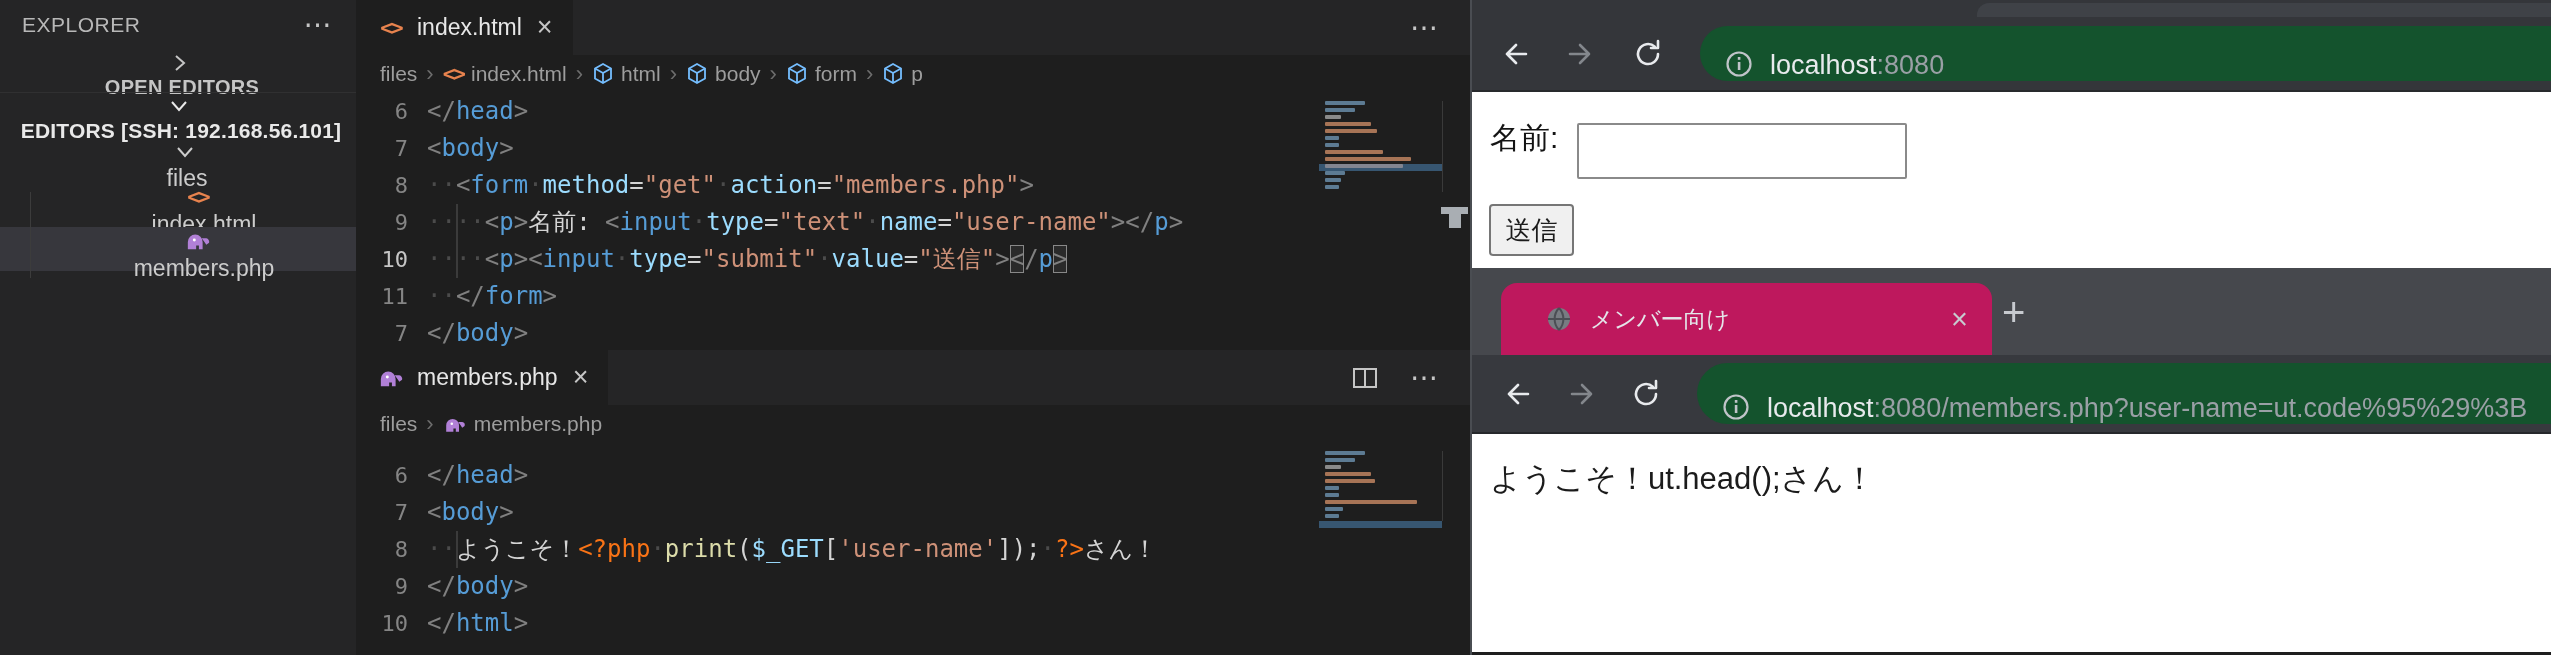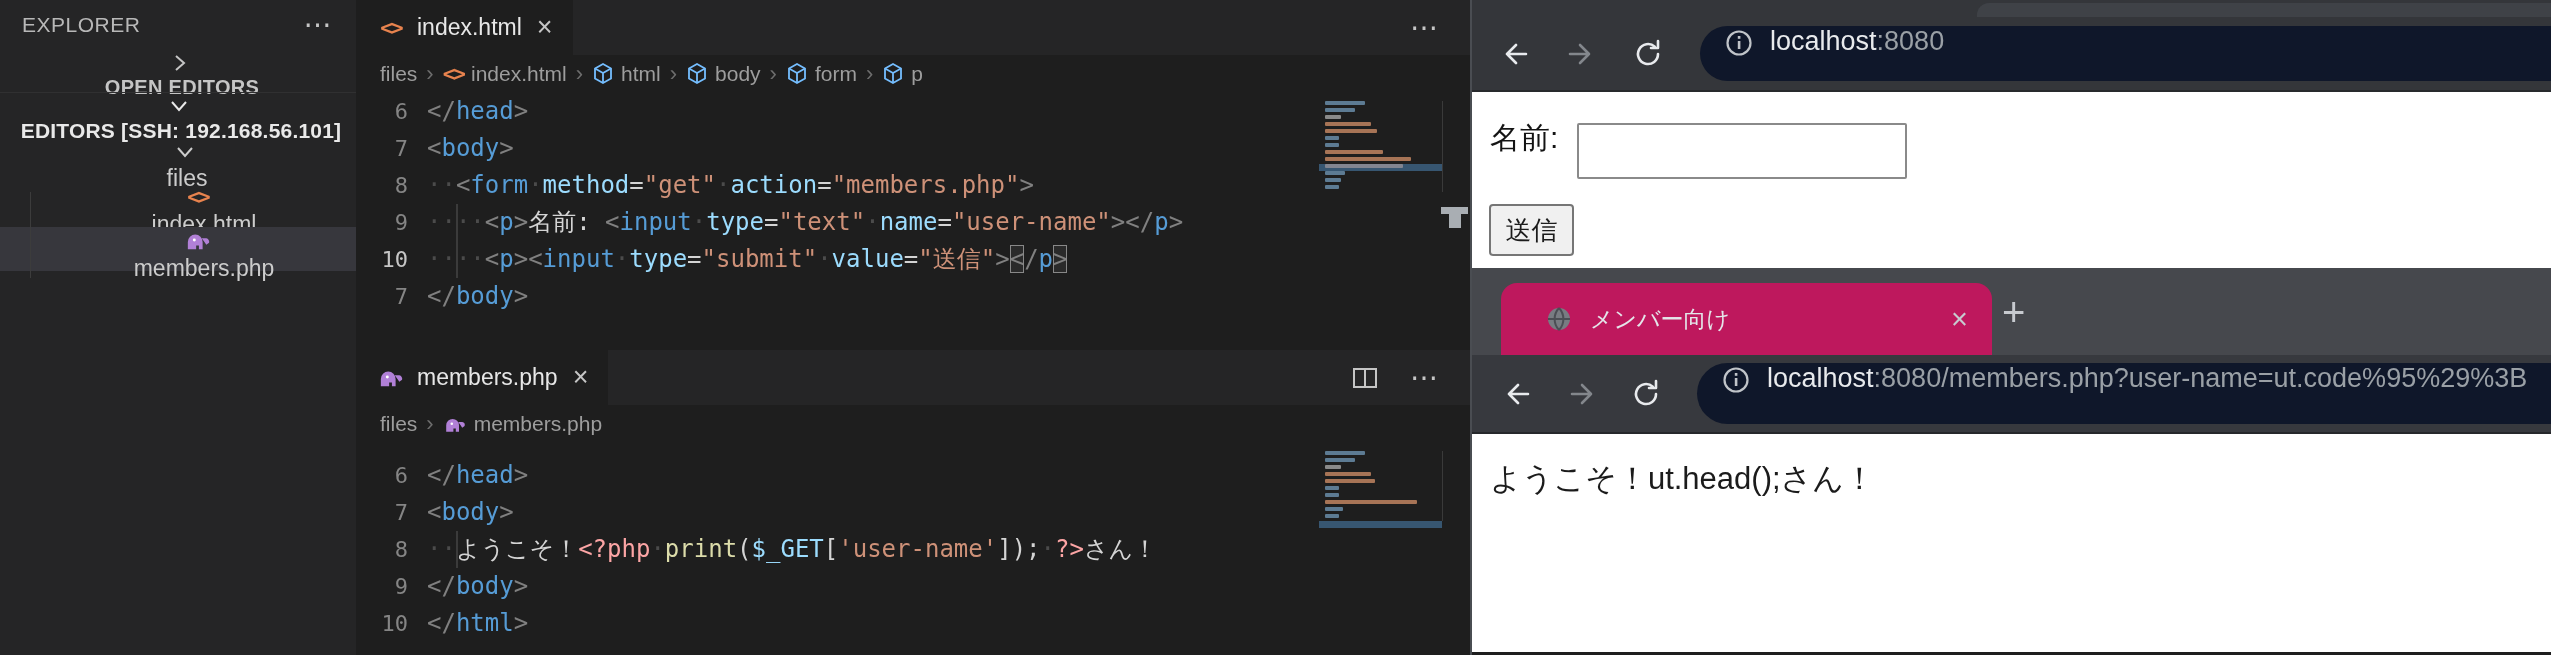--- a/index.html
+++ b/index.html
@@ -34,39 +34,39 @@
   .crumb{display:flex;align-items:center;gap:7px;}
   .crumb-sep{color:#6d6d6d;font-size:22px;}
   .code{position:relative;background:#1e1e1e;font-family:"DejaVu Sans Mono",monospace;font-size:24px;overflow:hidden;}
   #code1{height:257px;}
   #code2{height:212px;padding-top:14px;}
   .line{display:flex;height:37px;line-height:37px;white-space:pre;}
   .ln{width:52px;text-align:right;color:#858585;flex:none;font-size:22px;}
   .ln.active{color:#c6c6c6;}
   .lc{padding-left:19px;}
   .sg-p{color:#808080}.sg-t{color:#569cd6}.sg-a{color:#9cdcfe}.sg-s{color:#ce9178}
-  .sg-x{color:#d4d4d4}.sg-w{color:#4b4b4b}.sg-o{color:#d4d4d4}.sg-k{color:#fca5a5}
+  .sg-x{color:#d4d4d4}.sg-w{color:#4b4b4b}.sg-o{color:#d4d4d4}.sg-k{color:#f97316}
   .sg-f{color:#dcdcaa}.sg-v{color:#9cdcfe}
   .bracket{outline:1px solid #888888;outline-offset:-1px;background:rgba(100,100,100,.18);}
   .iguide{position:absolute;width:2px;background:#3b3b3b;}
   .minimap{position:absolute;right:27px;top:8px;width:113px;border-right:1px solid #3a3a3a;padding-right:4px;}
   .mm-bar{height:4px;margin-bottom:3px;border-radius:1px;}
   .mm-c1{background:#5d7b93}.mm-c2{background:#a77456}.mm-c3{background:#8a8a8a}
   .mm-hl{position:absolute;left:-6px;right:0;height:7px;background:rgba(86,156,214,.45);}
   .thandle-bar{position:absolute;left:1085px;top:207px;width:27px;height:7px;background:#a9aeb3;}
   .thandle-stem{position:absolute;left:1093px;top:214px;width:12px;height:14px;background:#a9aeb3;}
 
   
   .brcol{position:absolute;left:1470px;top:0;width:1081px;height:655px;border-left:2px solid #4a4d52;box-sizing:border-box;}
   .w1strip{height:17px;background:#34363a;position:relative;}
   .w1tab{position:absolute;left:505px;top:3px;right:0;height:14px;background:#3f4247;border-top-left-radius:12px;}
   .toolbar{position:relative;background:#34363a;}
   #w1bar{height:73px;border-bottom:2px solid #282a2d;}
   .nav{position:absolute;top:50%;transform:translateY(-50%);width:36px;height:36px;}
-  .pill{position:absolute;right:0;background:#0f172a;display:flex;align-items:flex-start;}
+  .pill{position:absolute;right:0;background:#14532d;display:flex;align-items:flex-end;}
   #w1pill{left:228px;top:9px;height:55px;border-radius:28px 0 0 28px;}
   .urltext{font-size:27px;white-space:nowrap;overflow:hidden;}
   .url-host{color:#e8eaed;}
   .url-rest{color:#9aa0a6;}
   .infoicon{width:34px;height:34px;flex:none;margin:0 14px 0 22px;}
   .page{background:#ffffff;position:relative;}
   #page1{height:176px;}
   .form-label{position:absolute;left:18px;top:26px;font-size:30px;color:#141414;}
   .form-input{position:absolute;left:105px;top:31px;width:330px;height:56px;border:2px solid #8a8a8a;border-radius:2px;
               box-sizing:border-box;font-size:26px;padding:0 10px;background:#fff;outline:none;
@@ -205,20 +205,21 @@
             <span>p</span>
           </span>
         </div>
       <div class="code" id="code1">
         <div class="iguide" style="left:100px;top:111px;height:74px;"></div>
         <div class="line"><span class="ln">6</span><span class="lc"><span class="sg sg-p">&lt;/</span><span class="sg sg-t">head</span><span class="sg sg-p">&gt;</span></span></div>
           <div class="line"><span class="ln">7</span><span class="lc"><span class="sg sg-p">&lt;</span><span class="sg sg-t">body</span><span class="sg sg-p">&gt;</span></span></div>
           <div class="line"><span class="ln">8</span><span class="lc"><span class="sg sg-w">··</span><span class="sg sg-p">&lt;</span><span class="sg sg-t">form</span><span class="sg sg-w">·</span><span class="sg sg-a">method</span><span class="sg sg-o">=</span><span class="sg sg-s">"get"</span><span class="sg sg-w">·</span><span class="sg sg-a">action</span><span class="sg sg-o">=</span><span class="sg sg-s">"members.php"</span><span class="sg sg-p">&gt;</span></span></div>
           <div class="line"><span class="ln">9</span><span class="lc"><span class="sg sg-w">····</span><span class="sg sg-p">&lt;</span><span class="sg sg-t">p</span><span class="sg sg-p">&gt;</span><span class="sg sg-x">名前: </span><span class="sg sg-p">&lt;</span><span class="sg sg-t">input</span><span class="sg sg-w">·</span><span class="sg sg-a">type</span><span class="sg sg-o">=</span><span class="sg sg-s">"text"</span><span class="sg sg-w">·</span><span class="sg sg-a">name</span><span class="sg sg-o">=</span><span class="sg sg-s">"user-name"</span><span class="sg sg-p">&gt;</span><span class="sg sg-p">&lt;/</span><span class="sg sg-t">p</span><span class="sg sg-p">&gt;</span></span></div>
           <div class="line"><span class="ln active">10</span><span class="lc"><span class="sg sg-w">····</span><span class="sg sg-p">&lt;</span><span class="sg sg-t">p</span><span class="sg sg-p">&gt;</span><span class="sg sg-p">&lt;</span><span class="sg sg-t">input</span><span class="sg sg-w">·</span><span class="sg sg-a">type</span><span class="sg sg-o">=</span><span class="sg sg-s">"submit"</span><span class="sg sg-w">·</span><span class="sg sg-a">value</span><span class="sg sg-o">=</span><span class="sg sg-s">"送信"</span><span class="sg sg-p">&gt;</span><span class="sg sg-p bracket">&lt;</span><span class="sg sg-p">/</span><span class="sg sg-t">p</span><span class="sg sg-p bracket">&gt;</span></span></div>
+          <div class="line"><span class="ln">11</span><span class="lc"><span class="sg sg-w">··</span><span class="sg sg-p">&lt;/</span><span class="sg sg-t">form</span><span class="sg sg-p">&gt;</span></span></div>
           <div class="line"><span class="ln">7</span><span class="lc"><span class="sg sg-p">&lt;/</span><span class="sg sg-t">body</span><span class="sg sg-p">&gt;</span></span></div>
           <div class="minimap">
             <div class="mm-bar mm-c1" style="width: 40px;"></div>
             <div class="mm-bar mm-c1" style="width: 30px;"></div>
             <div class="mm-bar mm-c3" style="width: 16px;"></div>
             <div class="mm-bar mm-c2" style="width: 46px;"></div>
             <div class="mm-bar mm-c2" style="width: 52px;"></div>
             <div class="mm-bar mm-c1" style="width: 14px;"></div>
             <div class="mm-bar mm-c1" style="width: 14px;"></div>
             <div class="mm-bar mm-c2" style="width: 58px;"></div>

